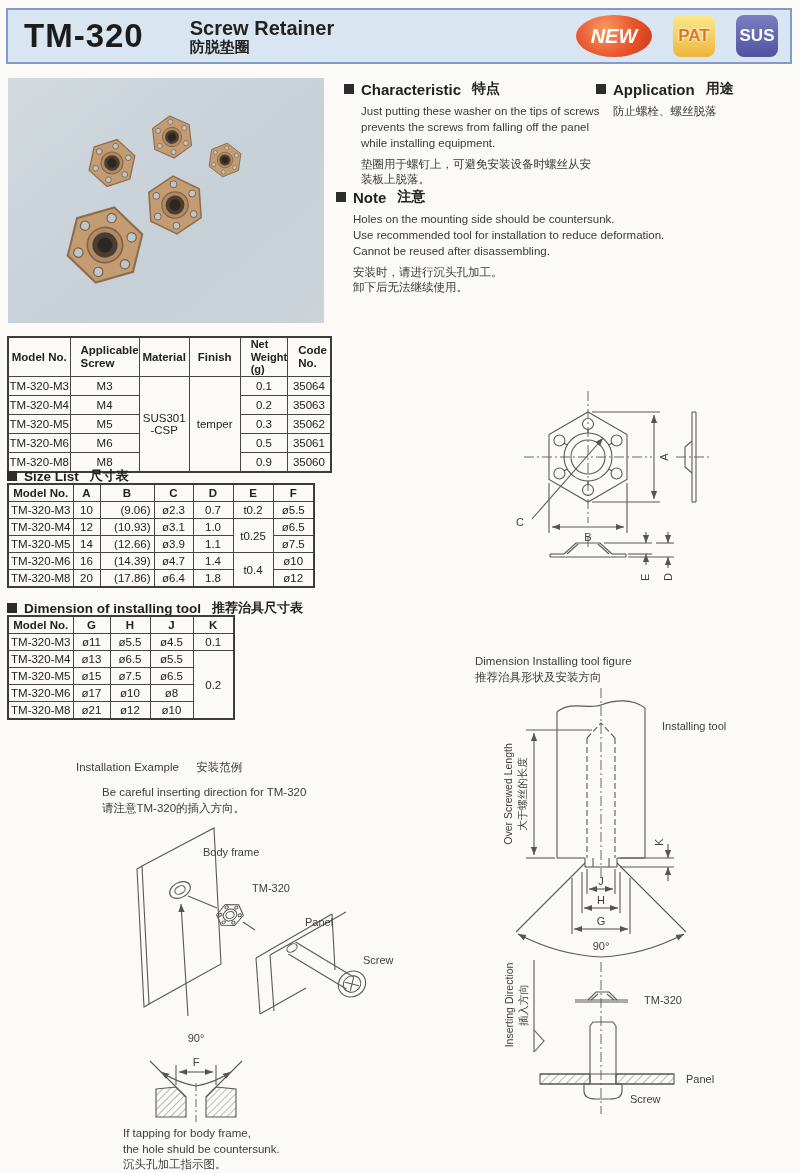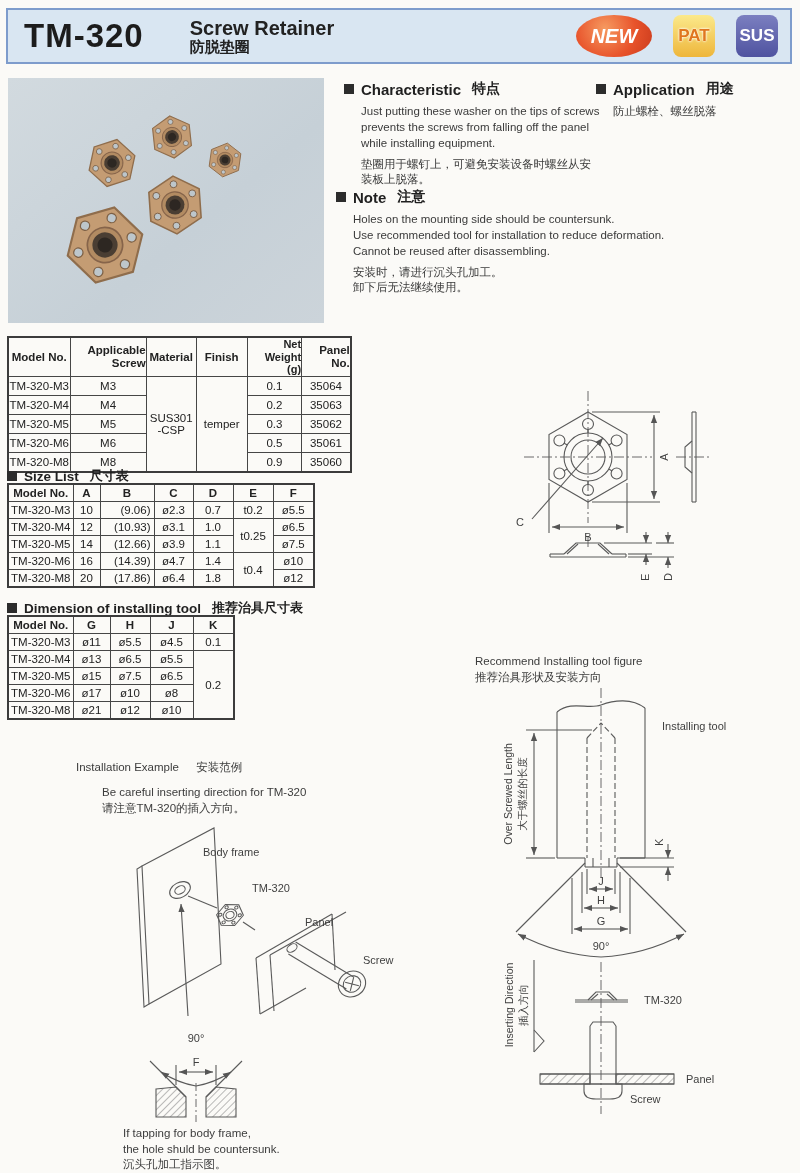--- a/index.html
+++ b/index.html
@@ -41,21 +41,21 @@
 
   
   table{border-collapse:collapse;table-layout:fixed;background:transparent;}
   table{border:2px solid #3c3c3c;}
   th,td{border:1px solid #464646;font-size:11.5px;text-align:center;padding:0;color:#222;
         overflow:hidden;white-space:nowrap;}
   th{font-weight:bold;}
   #t-spec{left:7px;top:336px;}
   #t-spec th{height:31px;}
   #t-spec td{height:18px;}
-  #t-spec th.lft{text-align:right;padding-left:17px;white-space:normal;line-height:1.15;}
+  #t-spec th.lft{text-align:left;padding-left:10px;white-space:normal;line-height:1.15;}
   #t-spec th.wt{font-size:11px;}
   .h-size{left:7px;top:467px;}
   .h-size .en{font-size:13.5px;}
   .h-size .cn{font-size:13px;}
   #t-size{left:7px;top:483px;}
   #t-size th,#t-size td{height:16px;}
   #t-size td.num-b{text-align:right;padding-right:3px;}
   .h-tool{left:7px;top:599px;}
   .h-tool .en{font-size:13.5px;text-align:right;}
   .h-tool .cn{font-size:13px;}
@@ -162,21 +162,21 @@
         <col style="width:46px">
         <col style="width:43px">
       </colgroup>
     <tbody>
         <tr>
       <th>Model No.</th>
       <th class="lft">Applicable Screw</th>
       <th>Material</th>
       <th>Finish</th>
       <th class="lft wt">Net Weight (g)</th>
-      <th class="lft">Panel No.</th>
+      <th class="lft">Code No.</th>
     </tr>
     <tr>
       <td>TM-320-M3</td>
       <td>M3</td>
       <td rowspan="5">
         <div>SUS301</div>
         <div>-CSP</div>
       </td>
       <td rowspan="5">temper</td>
       <td>0.1</td>
@@ -396,21 +396,21 @@
       <line x1="168" y1="183" x2="168" y2="172" marker-end="url(#m1)"></line>
     </g>
     <text transform="rotate(-90 164 72)" x="164" y="76" text-anchor="middle">A</text>
     <text x="88" y="156" text-anchor="middle">B</text>
     <text x="16" y="141">C</text>
     <text transform="translate(149,196) rotate(-90)">E</text>
     <text transform="translate(172,196) rotate(-90)">D</text>
   </svg>
 
   <div class="abs cap rec-title">
-    <div>Recommend Installing tool figure</div>
+    <div>Dimension Installing tool figure</div>
     <div>推荐治具形状及安装方向</div>
   </div>
   <svg class="abs" style="left:460px;top:680px" width="340" height="445" viewBox="0 0 340 445">
     <defs>
       <marker id="m2" viewBox="0 0 10 10" refX="9" refY="5" markerWidth="9" markerHeight="9" orient="auto" markerUnits="userSpaceOnUse">
         <path d="M0,1.5 L9,5 L0,8.5 Z" fill="#555"></path>
       </marker>
       <pattern id="hp" width="6" height="6" patternUnits="userSpaceOnUse" patternTransform="rotate(45)">
         <line x1="0" y1="0" x2="0" y2="6" stroke="#777" stroke-width="1"></line>
       </pattern>

